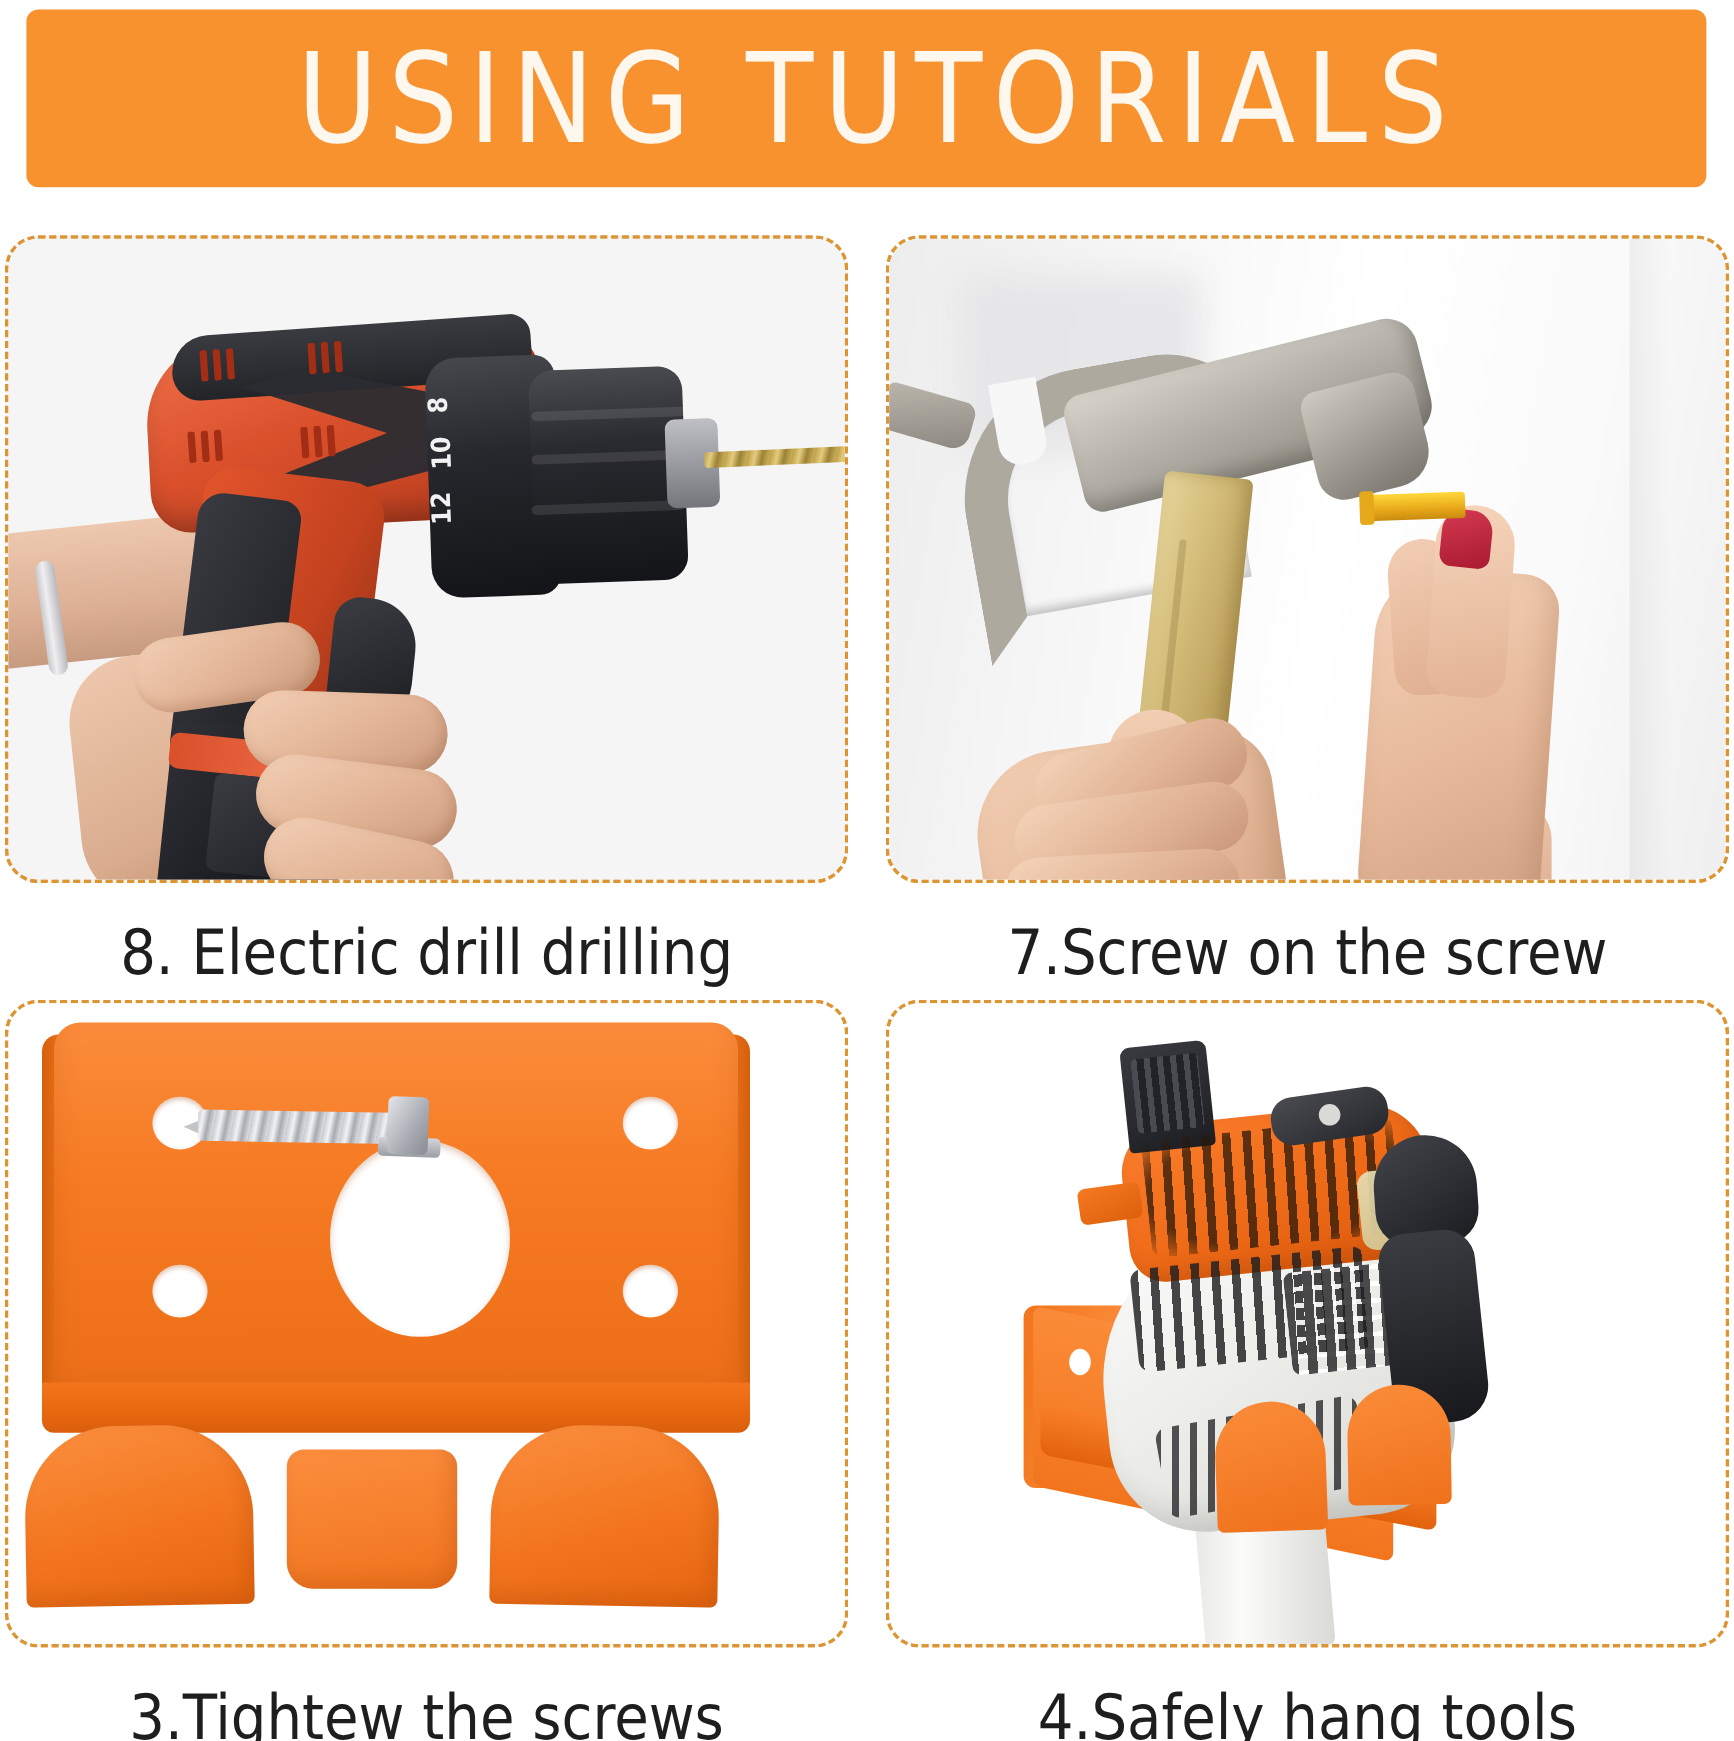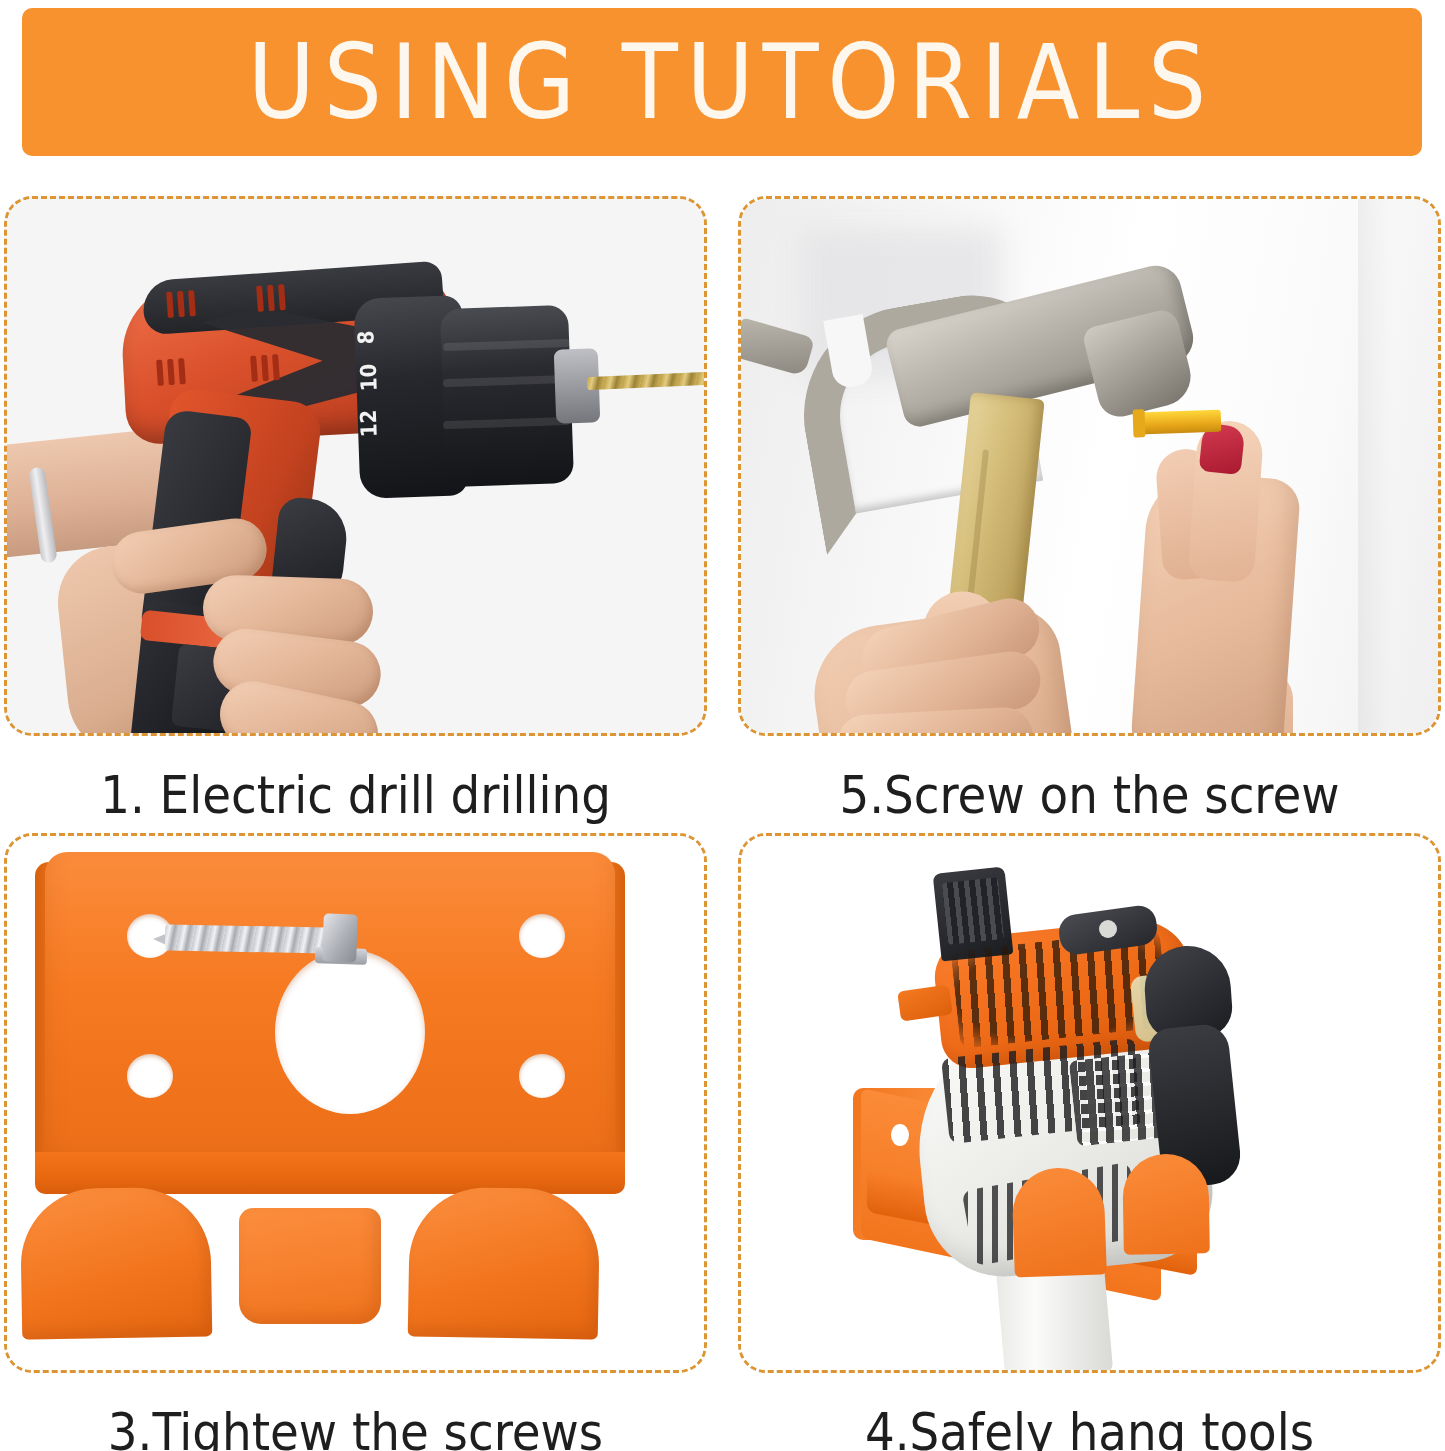--- a/index.html
+++ b/index.html
@@ -714,21 +714,21 @@
         <div class="chuck-ring cr3"></div>
         <div class="chuck-nose"></div>
         <div class="drill-bit"></div>
 
         <div class="finger f1"></div>
         <div class="finger f2"></div>
         <div class="finger f3"></div>
         <div class="finger f4"></div>
       </div>
     </div>
-    <div class="caption">1. Electric drill drilling</div>
+    <div class="caption">8. Electric drill drilling</div>
   </div>
 
   <div class="cell cell-2">
     <div class="panel plain-bg">
       <div class="scene">
         <div class="p2-wall"></div>
         <div class="p2-wall-blur"></div>
         <div class="p2-wall-edge"></div>
 
         <div class="hammer-claw">
@@ -748,21 +748,21 @@
         <div class="h2-f h2-f3"></div>
 
         <div class="h3-forearm"></div>
         <div class="h3-hand"></div>
         <div class="h3-thumb"></div>
         <div class="h3-index"></div>
         <div class="h3-nail"></div>
         <div class="anchor"></div>
       </div>
     </div>
-    <div class="caption">5.Screw on the screw</div>
+    <div class="caption">7.Screw on the screw</div>
   </div>
 
   <div class="cell cell-3">
     <div class="panel plain-bg">
       <div class="scene">
         <div class="p3-bg"></div>
         <div class="plate-side-l"></div>
         <div class="plate-side-r"></div>
         <div class="bracket-plate"></div>
         <div class="plate-lip"></div>

